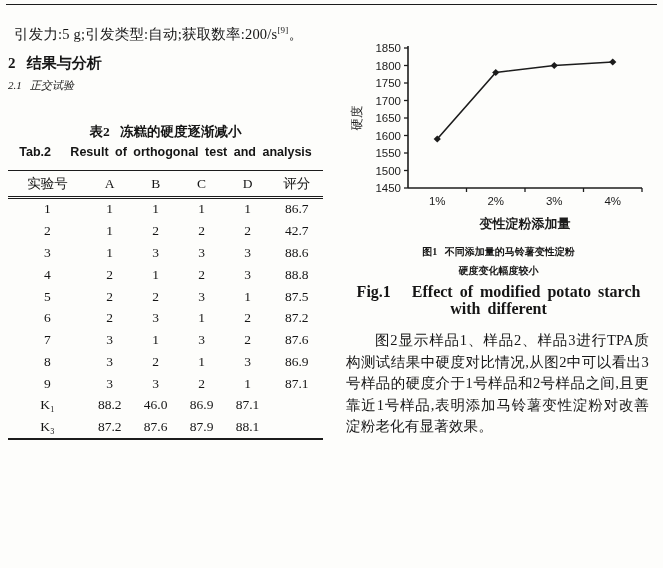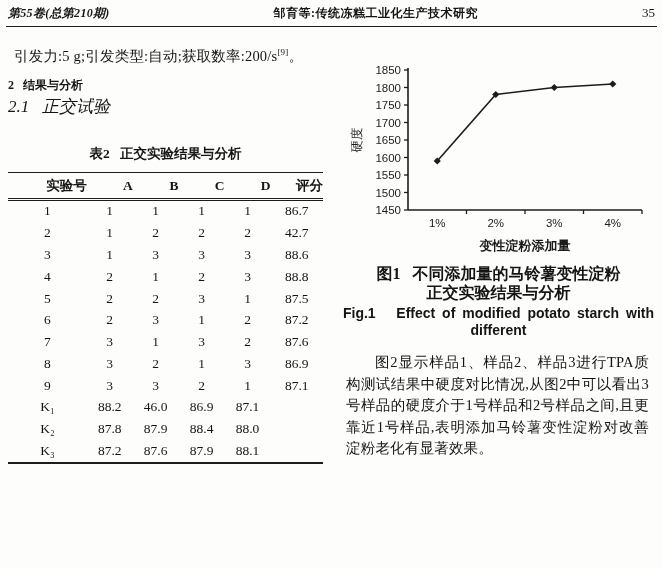--- a/index.html
+++ b/index.html
@@ -31,83 +31,79 @@
   .body-text {
     margin: 6px;
     font-size: 14.5px; line-height: 21.5px;
     text-align: justify;
     letter-spacing: .2px;
   }
   .indent { text-indent: 2em; }
   sup.ref { font-size: 9px; vertical-align: super; line-height: 0; }
 
   h2.sec {
-    margin: 2px 0 0 0; font-size: 12px; line-height: 22px;
+    margin: 2px 0 0 0; font-size: 15px; line-height: 22px;
     font-weight: bold; white-space: pre-wrap;
   }
   h3.subsec {
-    margin: 0; font-size: 17px; line-height: 22px;
+    margin: 0; font-size: 11px; line-height: 22px;
     font-weight: normal; font-style: italic; white-space: pre-wrap;
   }
 
   
   .table-caption { margin-top: 27px; text-align: center; }
   .table-caption .zh { font-size: 13.5px; font-weight: bold; white-space: pre-wrap; line-height: 18px; }
   .table-caption .en {
     font-size: 12.5px; font-weight: bold; white-space: pre-wrap;
     font-family: "Liberation Sans", "DejaVu Sans", sans-serif;
     word-spacing: 3px; line-height: 18px; margin-top: 2px;
   }
   table.orth {
     width: 100%; margin-top: 9px;
     border-collapse: collapse;
     font-size: 13.5px;
     border-top: 1.6px solid #1c1c1c;
     border-bottom: 2.2px solid #1c1c1c;
   }
   table.orth th {
-    font-weight: bold; text-align: right; padding: 4px 0 3px 0;
+    font-weight: normal; text-align: center; padding: 4px 0 3px 0;
     border-bottom: 3px double #1c1c1c;
   }
   table.orth td { text-align: center; padding: 2.9px 0; }
 
   
   figure.fig1 { margin: 16px 0 0 2px; text-align: center; }
-  figcaption .zh { font-size: 16px; font-weight: bold; white-space: pre-wrap; line-height: 19px; }
+  figcaption .zh { font-size: 10px; font-weight: bold; white-space: pre-wrap; line-height: 19px; }
   figcaption .en {
-    font-size: 14px; font-weight: bold; white-space: pre-wrap;
-    font-family: Liberation Sans, sans-serif;
+    font-size: 16px; font-weight: bold; white-space: pre-wrap;
+    font-family: Liberation Serif, serif;
     word-spacing: 3px; line-height: 17px;
   }
   figcaption .en.first { margin-top: 3px; }
   .para-bottom { margin-top: 13px; }
 </style>
 </head>
 <body>
 
 <div class="page">
 
-  <div class="page-header">
-    <span class="issue">第55卷(总第210期)</span>
-    <span class="running-title">邹育等:传统冻糕工业化生产技术研究</span>
-    <span class="page-num">35</span>
-  </div>
   <hr class="header-rule">
 
   <div class="columns">
 
     <div class="col">
       <p class="body-text"><span>引发力:5 g;引发类型:自动;获取数率:200/s</span><sup class="ref">[9]</sup><span>。</span></p>
 
       <h2 class="sec">2   结果与分析</h2>
       <h3 class="subsec">2.1   正交试验</h3>
 
 
       <div class="table-caption">
-        <div class="zh">表2   正交实验结果与分析</div>
+        <div class="zh">表2   冻糕的硬度逐渐减小</div>
+        <div class="en">Tab.2   Result of orthogonal test and analysis</div>
       </div>
 
       <table class="orth">
         <thead>
           <tr id="orth-head-row">
               <th>实验号</th>
               <th>A</th>
               <th>B</th>
               <th>C</th>
               <th>D</th>
@@ -186,28 +182,20 @@
               <td>2</td>
               <td>1</td>
               <td>87.1</td>
             </tr>
             <tr>
               <td>K₁</td>
               <td>88.2</td>
               <td>46.0</td>
               <td>86.9</td>
               <td>87.1</td>
-              <td></td>
-            </tr>
-            <tr>
-              <td>K₂</td>
-              <td>87.8</td>
-              <td>87.9</td>
-              <td>88.4</td>
-              <td>88.0</td>
               <td></td>
             </tr>
             <tr>
               <td>K₃</td>
               <td>87.2</td>
               <td>87.6</td>
               <td>87.9</td>
               <td>88.1</td>
               <td></td>
             </tr>
@@ -250,21 +238,21 @@
             <polyline points="89.25,105 147.75,38.5 206.25,31.5 264.75,28" fill="none" stroke="#1c1c1c" stroke-width="1.6"></polyline>
             <path d="M 89.25 101.4 L 92.85 105 L 89.25 108.6 L 85.65 105 Z" fill="#1c1c1c"></path>
             <path d="M 147.75 34.9 L 151.35 38.5 L 147.75 42.1 L 144.15 38.5 Z" fill="#1c1c1c"></path>
             <path d="M 206.25 27.9 L 209.85 31.5 L 206.25 35.1 L 202.65 31.5 Z" fill="#1c1c1c"></path>
             <path d="M 264.75 24.4 L 268.35 28 L 264.75 31.6 L 261.15 28 Z" fill="#1c1c1c"></path>
             <text x="13" y="84" text-anchor="middle" fill="#1c1c1c" font-size="12.5" font-family="&quot;Liberation Serif&quot;,&quot;DejaVu Serif&quot;,serif" transform="rotate(-90 13 84)">硬度</text>
             <text x="177" y="194" text-anchor="middle" fill="#1c1c1c" font-size="13" font-weight="bold" font-family="&quot;Liberation Serif&quot;,&quot;DejaVu Serif&quot;,serif">变性淀粉添加量</text>
           </svg>
         <figcaption>
           <div class="zh">图1   不同添加量的马铃薯变性淀粉</div>
-          <div class="zh">正交实验结果与分析</div>
+          <div class="zh">硬度变化幅度较小</div>
           <div class="en first">Fig.1   Effect of modified potato starch with different</div>
         </figcaption>
       </figure>
 
       <p class="body-text indent para-bottom">图2显示样品1、样品2、样品3进行TPA质构测试结果中硬度对比情况,从图2中可以看出3号样品的硬度介于1号样品和2号样品之间,且更靠近1号样品,表明添加马铃薯变性淀粉对改善淀粉老化有显著效果。</p>
     </div>
 
   </div>
 </div>
 

